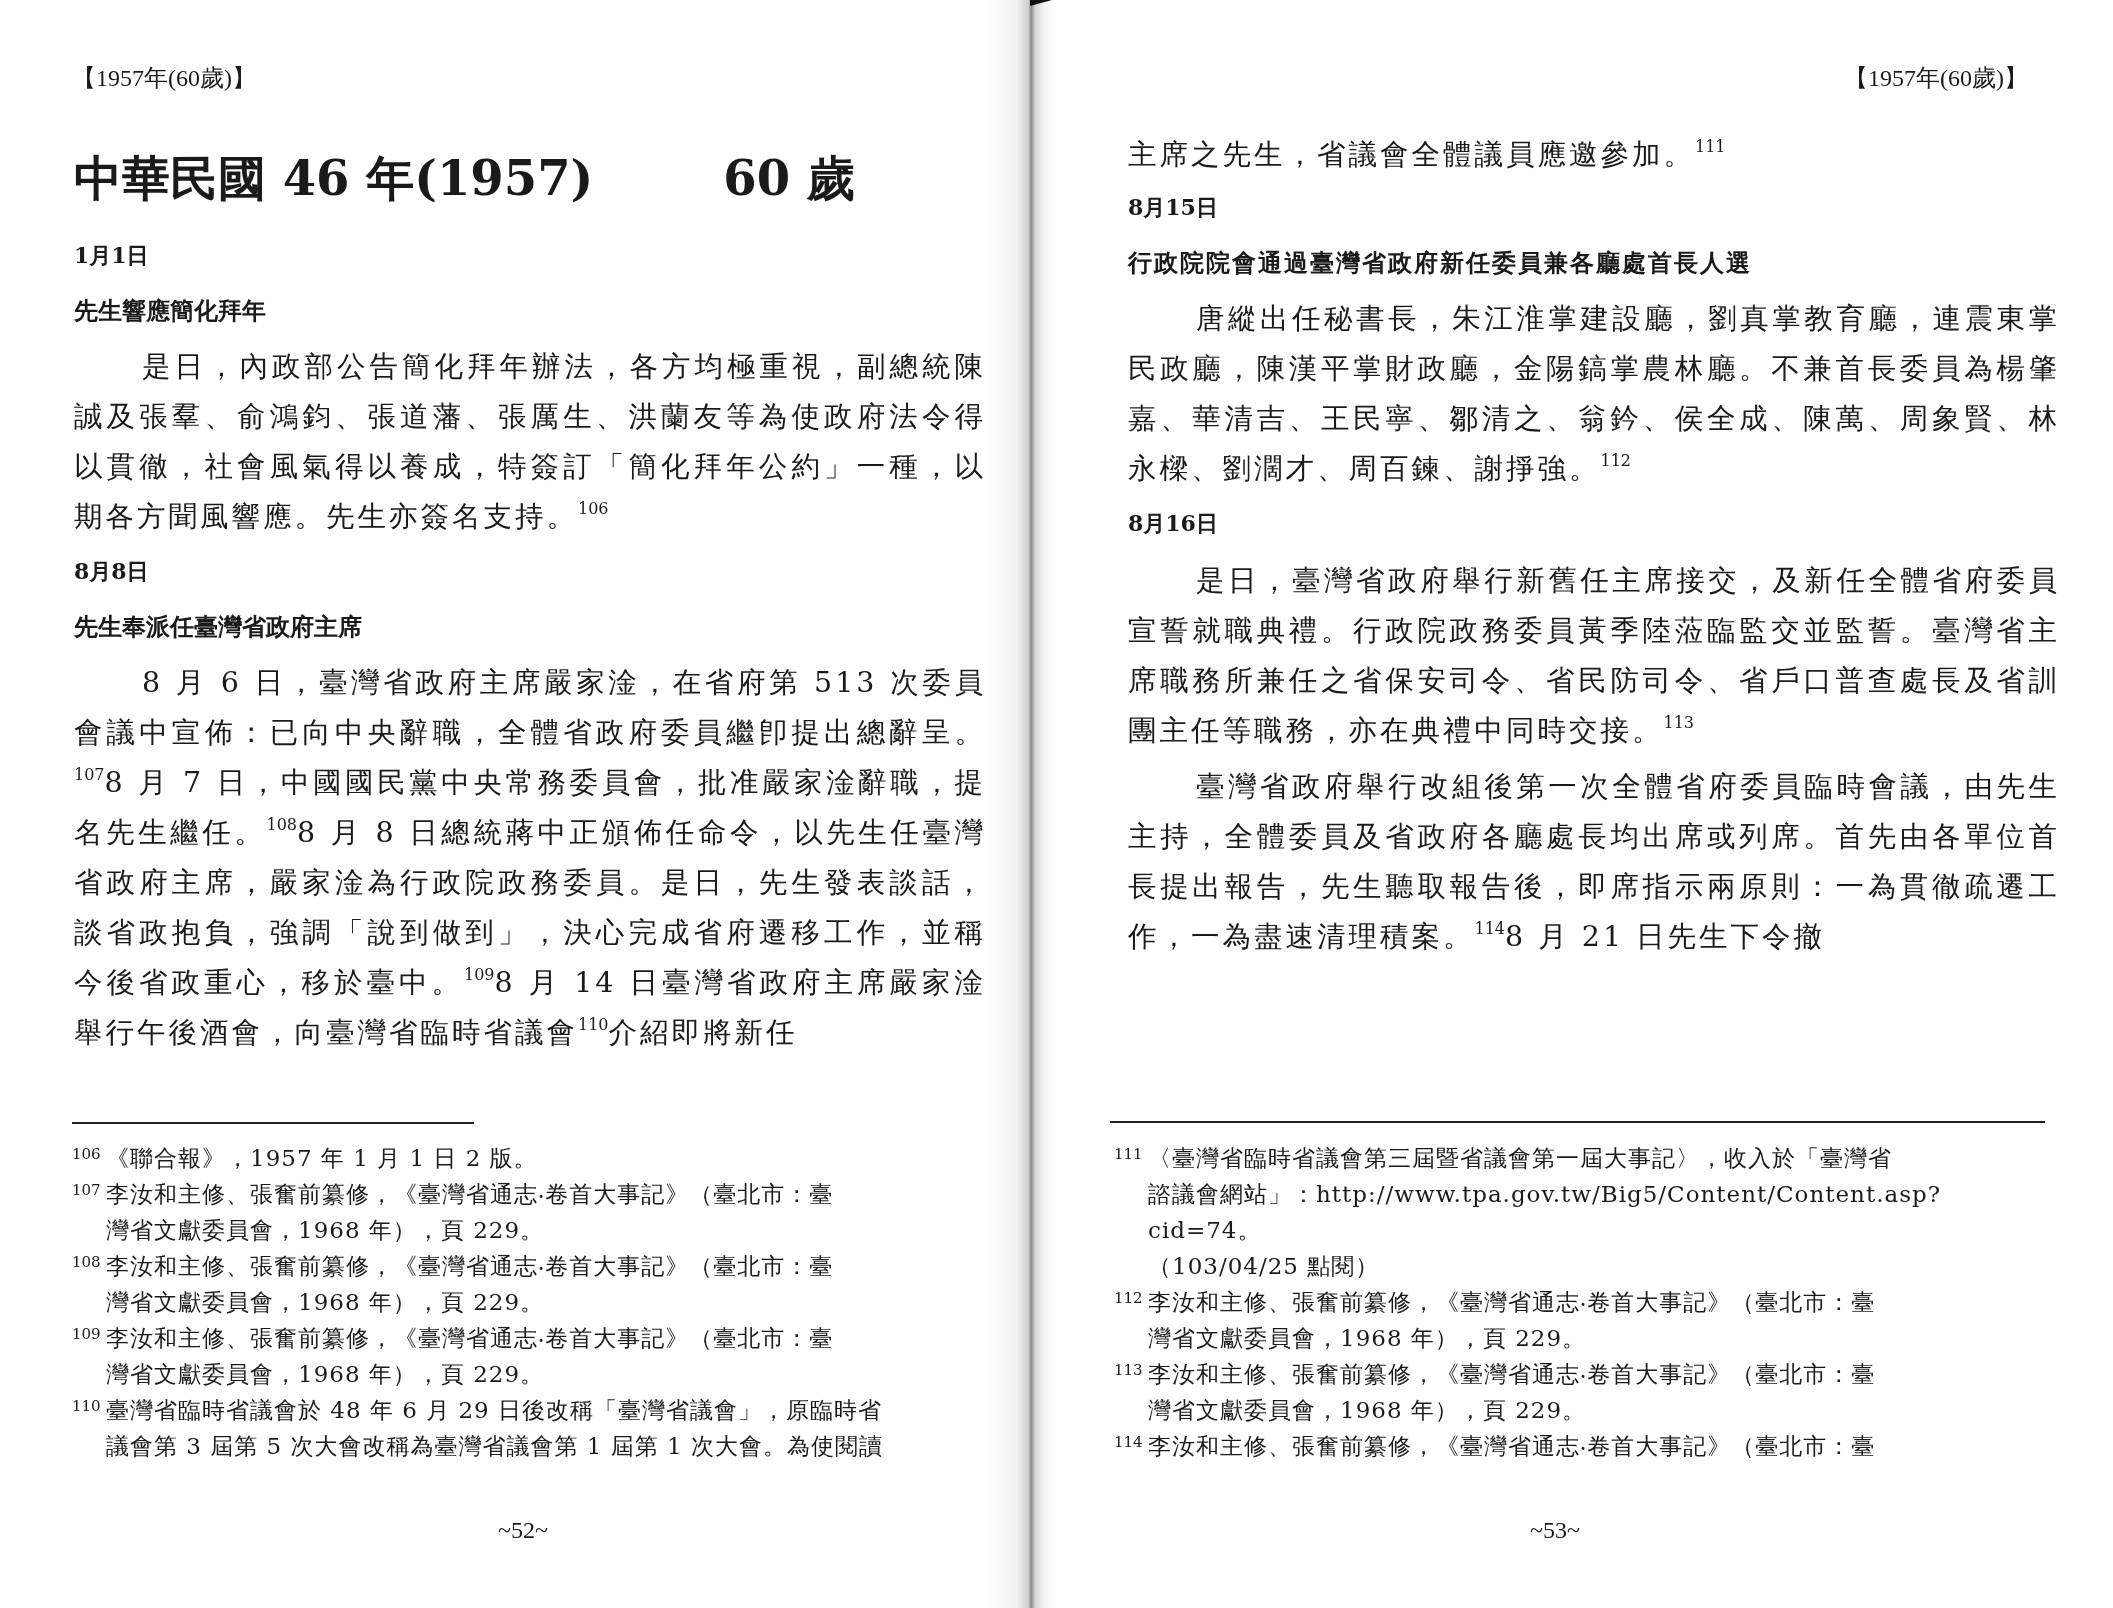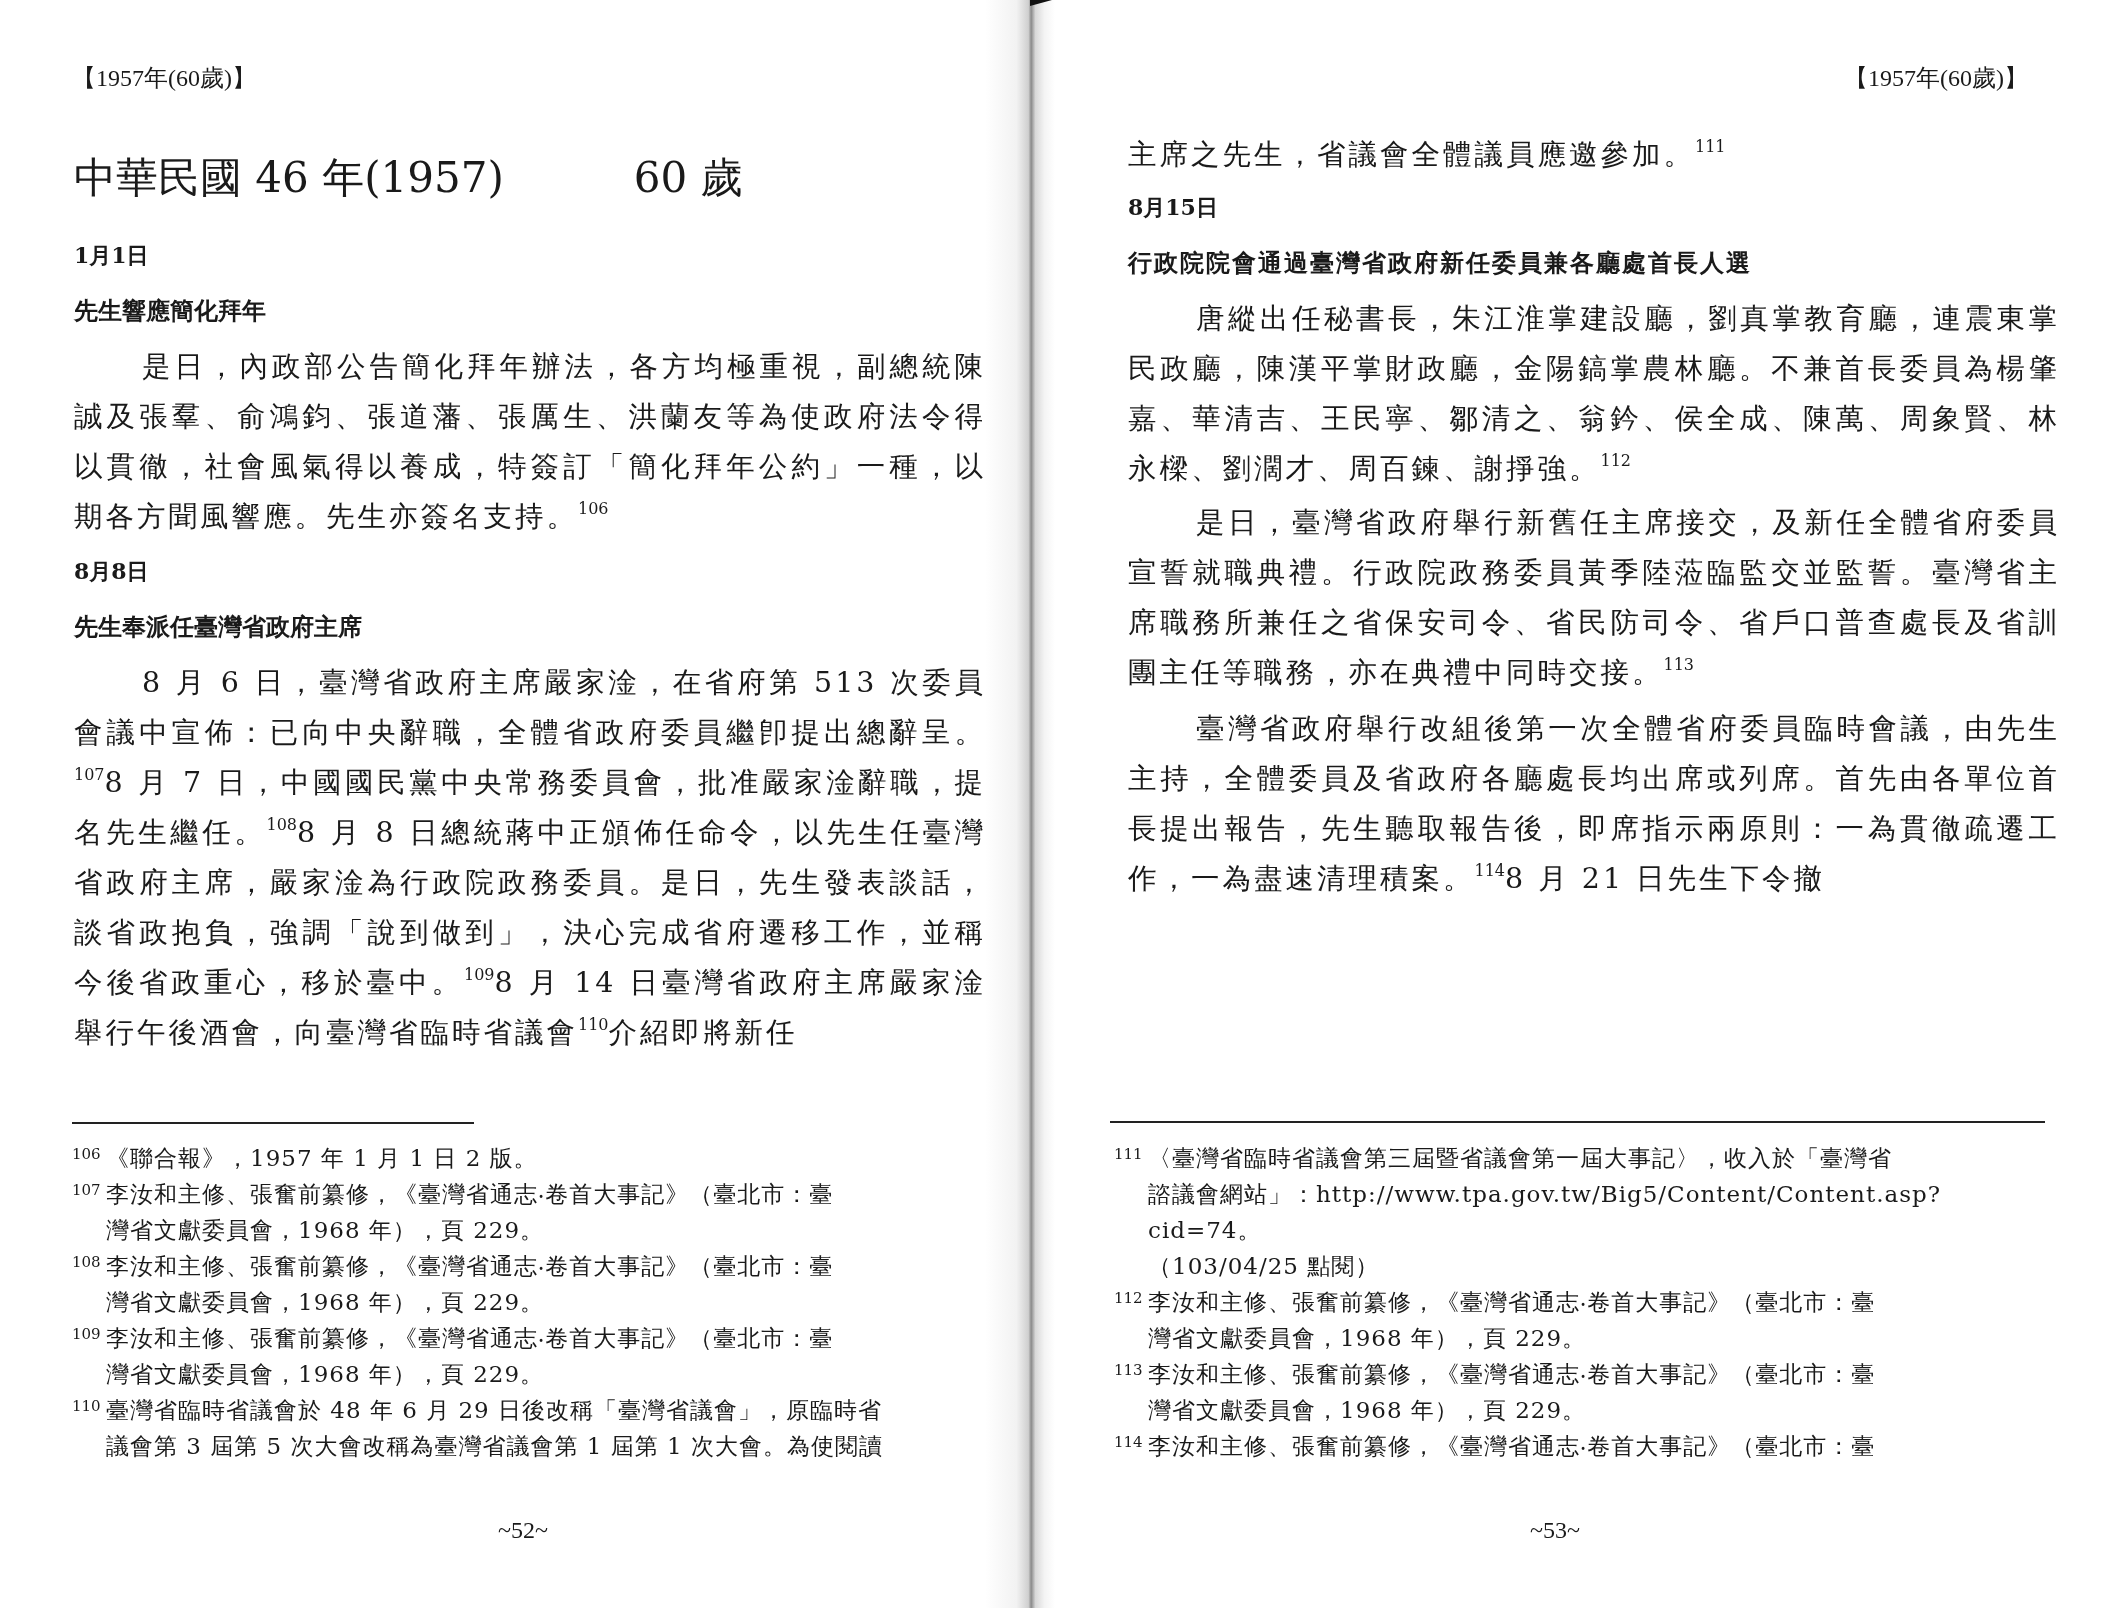--- a/index.html
+++ b/index.html
@@ -19,21 +19,21 @@
   .gutter-corner {
     position: absolute; top: 0; left: 1030px; width: 22px; height: 6px;
     background: #111; clip-path: polygon(0 0, 100% 0, 0 100%);
   }
   .running-head { position: absolute; top: 62px; font-size: 24px; letter-spacing: 0; font-family: "Liberation Serif", serif; }
   #left-page .running-head { left: 72px; }
   #right-page .running-head { right: 85px; }
   .col { position: absolute; }
   #left-col { left: 74px; top: 148px; width: 912px; }
   #right-col { left: 88px; top: 130px; width: 932px; }
-  .year-title { font-size: 42px; font-weight: normal; height: 80px; line-height: 60px; white-space: pre; }
+  .year-title { font-size: 48px; font-weight: bold; height: 80px; line-height: 60px; white-space: pre; }
   .year-title .age { margin-left: 130px; }
   .date-head { font-size: 22px; font-weight: bold; line-height: 54px; height: 56px; }
   .event-head { font-size: 24px; font-weight: bold; line-height: 54px; }
   .para { font-size: 28.5px; line-height: 50px; letter-spacing: 3px; text-align: justify; text-align-last: left; }
   .para.indent { text-indent: 68px; }
   .para-wrap { margin-top: 4px; margin-bottom: 2px; }
   sup { font-size: 16px; vertical-align: 12px; line-height: 0; letter-spacing: 0; }
   .rule { position: absolute; height: 2px; background: #222; }
   #left-rule { left: 72px; top: 1122px; width: 402px; }
   #right-rule { left: 70px; top: 1121px; width: 935px; }
@@ -108,20 +108,21 @@
 
   <div class="col" id="right-col">
     <p class="para" style="margin:0"><span>主席之先生，省議會全體議員應邀參加。</span><sup>111</sup></p>
 
     <div class="date-head">8月15日</div>
     <div class="event-head" style="letter-spacing:2px">行政院院會通過臺灣省政府新任委員兼各廳處首長人選</div>
     <div class="para-wrap">
       <p class="para indent" style="margin:0"><span>唐縱出任秘書長，朱江淮掌建設廳，劉真掌教育廳，連震東掌民政廳，陳漢平掌財政廳，金陽鎬掌農林廳。不兼首長委員為楊肇嘉、華清吉、王民寧、鄒清之、翁鈐、侯全成、陳萬、周象賢、林永樑、劉濶才、周百鍊、謝掙強。</span><sup>112</sup></p>
     </div>
 
+    <div class="date-head">8月16日</div>
     <div class="para-wrap">
       <p class="para indent" style="margin:0 0 6px 0"><span>是日，臺灣省政府舉行新舊任主席接交，及新任全體省府委員宣誓就職典禮。行政院政務委員黃季陸蒞臨監交並監誓。臺灣省主席職務所兼任之省保安司令、省民防司令、省戶口普查處長及省訓團主任等職務，亦在典禮中同時交接。</span><sup>113</sup></p>
       <p class="para indent" style="margin:0"><span>臺灣省政府舉行改組後第一次全體省府委員臨時會議，由先生主持，全體委員及省政府各廳處長均出席或列席。首先由各單位首長提出報告，先生聽取報告後，即席指示兩原則：一為貫徹疏遷工作，一為盡速清理積案。</span><sup>114</sup><span>8 月 21 日先生下令撤</span></p>
     </div>
   </div>
 
   <div class="rule" id="right-rule"></div>
 
   <div class="notes" id="right-notes">
     <div class="note">

